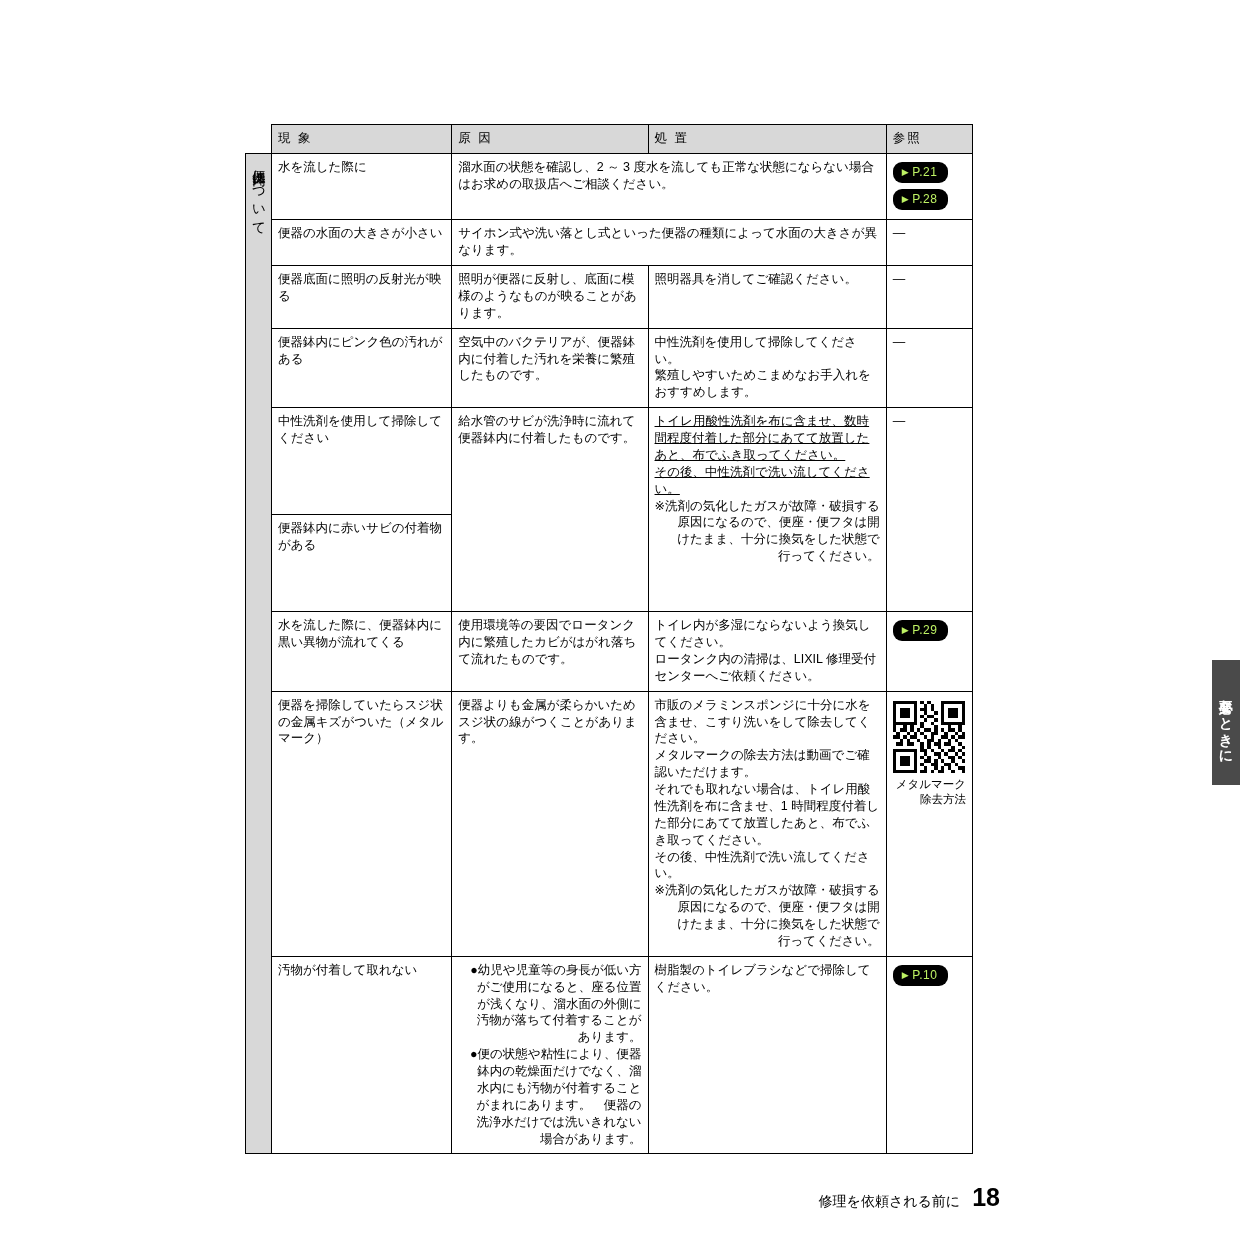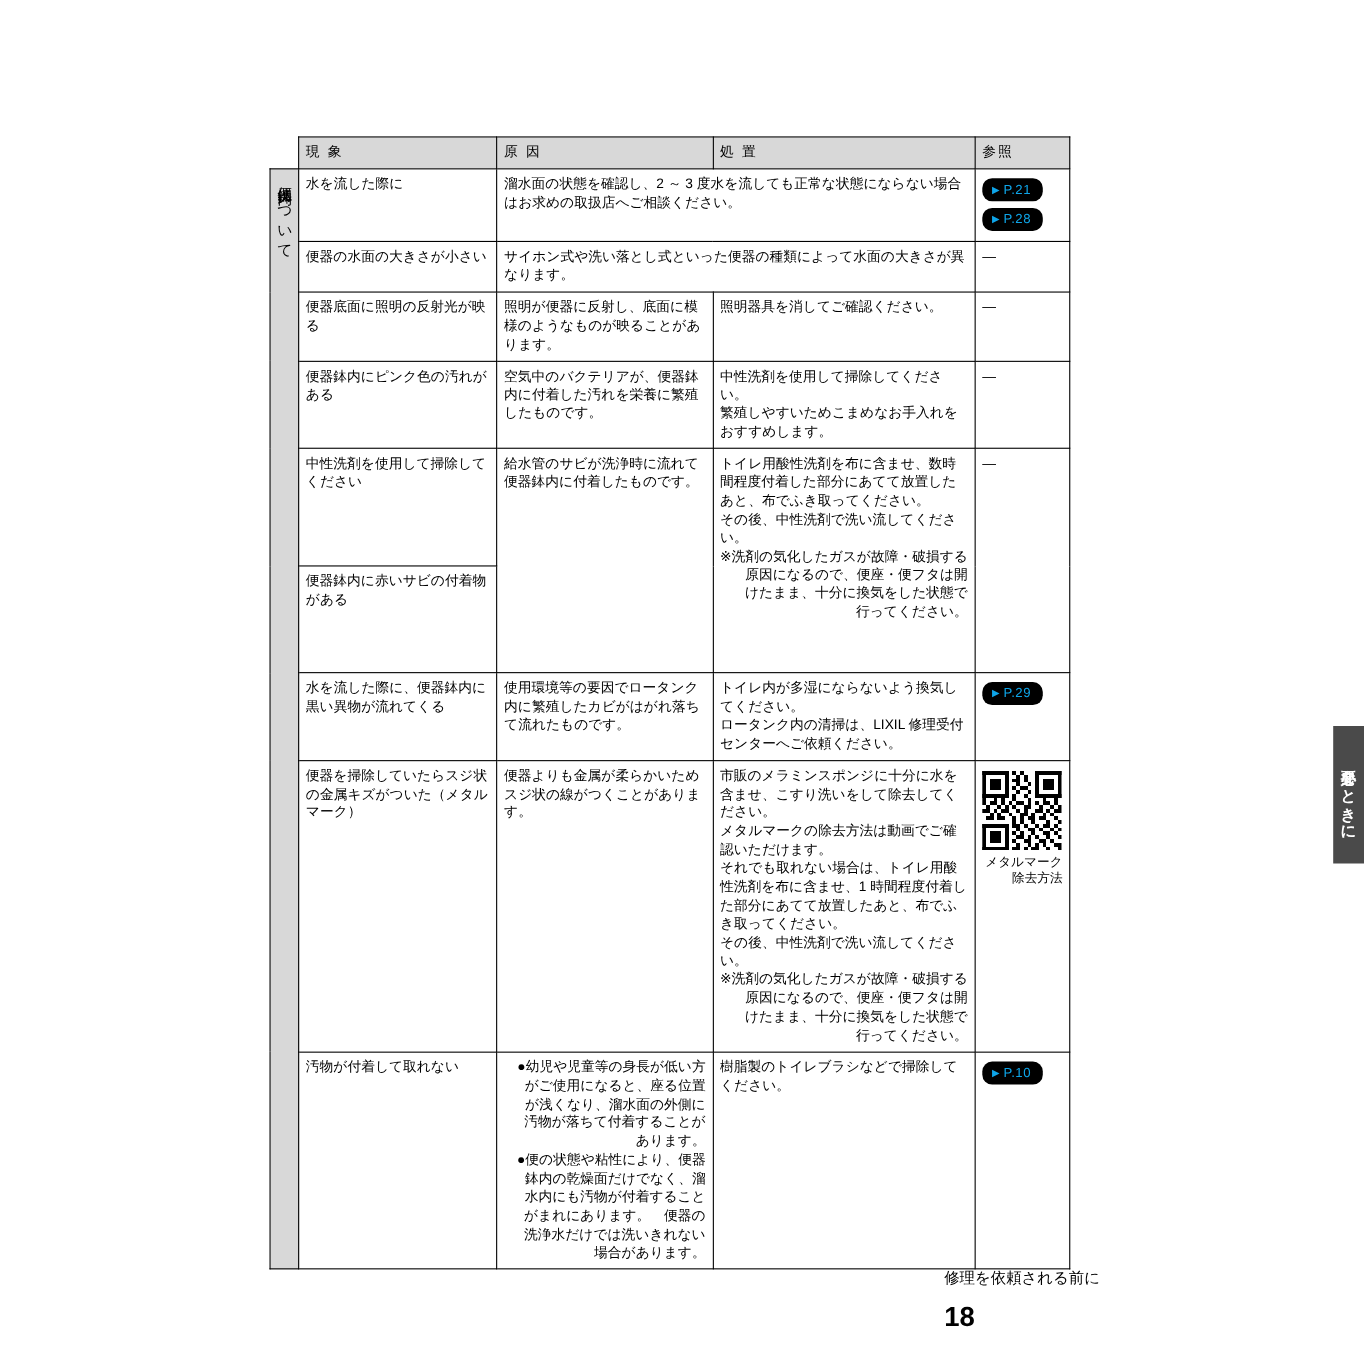--- a/index.html
+++ b/index.html
@@ -102,21 +102,21 @@
     vertical-align: middle;
   }
   .dash {
     font-size: 15px;
   }
 
   
   .pill {
     display: inline-block;
     background: #000;
-    color: #0ea5e9;
+    color: #bef264;
     border-radius: 9px;
     font-size: 12px;
     padding: 2px 11px 3px 9px;
     margin: 3px 0;
     white-space: nowrap;
     letter-spacing: 0.5px;
   }
   .pill .tri {
     display: inline-block;
     margin-right: 3px;
@@ -154,21 +154,20 @@
   }
 
   
   .footer {
     position: absolute;
     right: 240px;
     bottom: 28px;
     display: flex;
     align-items: baseline;
     gap: 12px;
-    flex-direction: column;
   }
   .footer .ftext {
     font-size: 14px;
   }
   .footer .pnum {
     font-size: 25px;
     font-weight: bold;
     text-align: center;
   }
 </style>
@@ -231,21 +230,21 @@
           <td>空気中のバクテリアが、便器鉢内に付着した汚れを栄養に繁殖したものです。</td>
           <td style="white-space:pre-line;">中性洗剤を使用して掃除してください。
 繁殖しやすいためこまめなお手入れをおすすめします。</td>
           <td class="center-mid dash">—</td>
         </tr>
 
         <tr>
           <td class="mid" style="height:95px;">中性洗剤を使用して掃除してください</td>
           <td class="mid" rowspan="2">給水管のサビが洗浄時に流れて便器鉢内に付着したものです。</td>
           <td rowspan="2">
-            <span style="white-space:pre-line;">トイレ用酸性洗剤を布に含ませ、数時間程度付着した部分にあてて放置したあと、布でふき取ってください。
+            <span style="white-space:pre-line;text-decoration:underline;">トイレ用酸性洗剤を布に含ませ、数時間程度付着した部分にあてて放置したあと、布でふき取ってください。
 その後、中性洗剤で洗い流してください。</span>
             <span class="hang">※洗剤の気化したガスが故障・破損する原因になるので、便座・便フタは開けたまま、十分に換気をした状態で行ってください。</span>
           </td>
           <td class="center-mid dash" rowspan="2">—</td>
         </tr>
 
         <tr>
           <td class="mid" style="height:85px;">便器鉢内に赤いサビの付着物がある</td>
         </tr>
 

